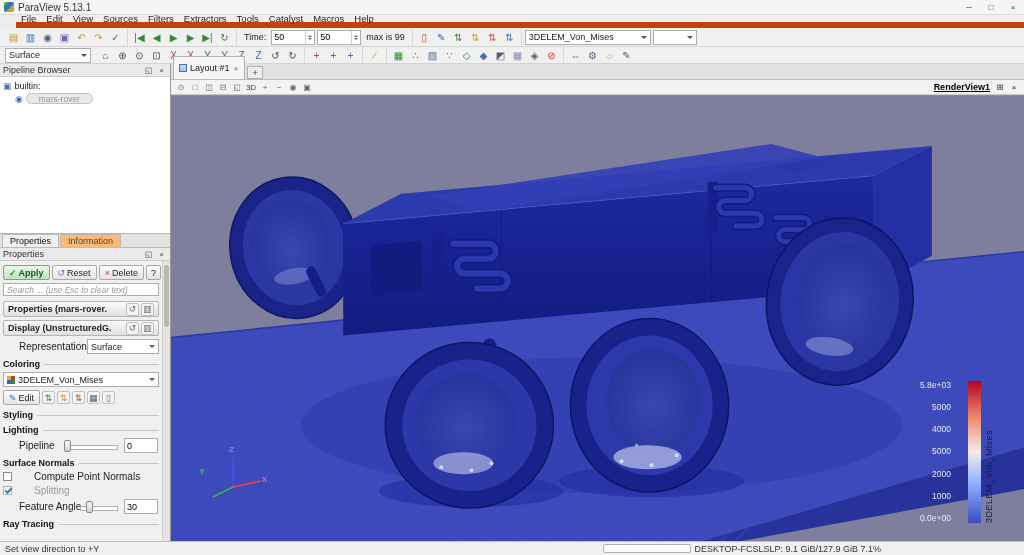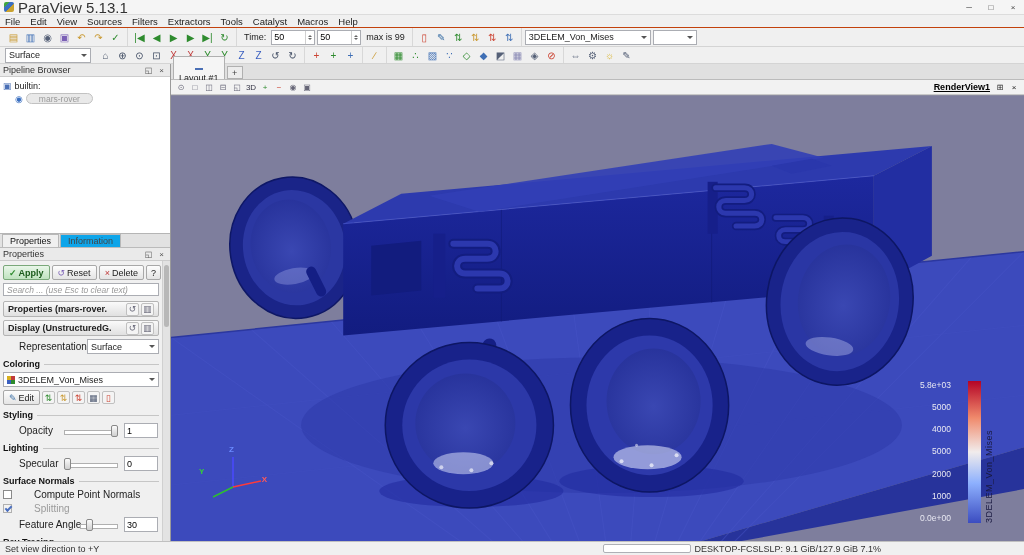--- a/index.html
+++ b/index.html
@@ -3,26 +3,26 @@
 <meta charset="utf-8">
 <style>
   * { box-sizing: border-box; margin:0; padding:0; }
   html,body { width:1024px; height:555px; overflow:hidden; }
   body { font-family:"Liberation Sans",sans-serif; font-size:9px; color:#222; background:#ececec; position:relative; cursor:default; }
 
   
   .titlebar { height:15px; background:#f5f5f5; border-bottom:1px solid #dcdcdc; display:flex; align-items:center; padding-left:4px; }
   .pv-logo { width:10px; height:10px; margin-right:4px; background:
      linear-gradient(135deg,#3fa53f 0 30%,#3a6fc0 30% 60%,#c9a22f 60% 100%); border-radius:2px; }
-  .titlebar .title { font-size:15px; color:#333; }
+  .titlebar .title { font-size:10px; color:#333; }
   .winbtns { margin-left:auto; display:flex; height:100%; }
   .winbtn { width:22px; display:flex; align-items:center; justify-content:center; font-size:8px; color:#444; }
 
   
-  .menubar { height:13px; background:#f0f0f0; border-bottom:1px solid #c2410c; display:flex; align-items:center; }
+  .menubar { height:13px; background:#f0f0f0; border-bottom:6px solid #c2410c; display:flex; align-items:center;margin-left:16px; }
   .menu-item { padding:0 5px; font-size:9.5px; color:#222; }
 
   
   .toolbar { background:#f0f0f0; border-bottom:1px solid #d4d4d4; display:flex; align-items:center; padding:0 2px; }
   .tb1 { height:19px; }
   .tb2 { height:17px; }
   .tgroup { display:flex; align-items:center; padding:0 3px; border-right:1px solid #d8d8d8; height:100%; }
   .tgroup:last-child { border-right:none; }
   .ticon { width:17px; height:16px; display:inline-flex; align-items:center; justify-content:center; font-size:10px; border-radius:2px; white-space:nowrap; }
   .combo { display:flex; align-items:center; border:1px solid #abadb3; background:#fff; height:15px; padding:0 3px; font-size:9px; color:#222; }
@@ -49,21 +49,21 @@
   .dock-btns { margin-left:auto; display:flex; gap:2px; }
   .dock-btn { width:11px; height:11px; display:flex; align-items:center; justify-content:center; font-size:8px; color:#555; border:1px solid transparent; }
   .pipeline-tree { height:157px; background:#fff; border-bottom:1px solid #b5b5b5; padding:2px 3px; font-size:9px; }
   .tree-row { display:flex; align-items:center; height:13px; gap:3px; }
   .tree-row.indent { padding-left:12px; }
   .server-icon { color:#4a6fb5; font-size:9px; }
   .eye-icon { color:#3a6fc0; font-size:9px; }
   .pipeline-chip { background:#e9e9e9; border:1px solid #c2c2c2; border-radius:6px; color:#9a9a9a; padding:0 12px; height:11px; line-height:10px; font-size:8.5px; }
 
   .ptabs { height:14px; display:flex; align-items:flex-end; background:#e2e2e2; border-bottom:1px solid #bbb; padding-left:2px; gap:1px; }
-  .ptab { height:13px; line-height:12px; padding:0 7px; font-size:9px; border:1px solid #b8b8b8; border-bottom:none; background:#0ea5e9; color:#444; }
+  .ptab { height:13px; line-height:12px; padding:0 7px; font-size:9px; border:1px solid #b8b8b8; border-bottom:none; background:#fdba74; color:#444; }
   .ptab.active { background:#f0f0f0; color:#111; }
 
   .props-body { flex:1; overflow:hidden; position:relative; padding:2px 11px 0 3px; }
   .props-scrollbar { position:absolute; top:0; right:0; width:8px; bottom:0; background:#e3e3e3; border-left:1px solid #d0d0d0; }
   .props-scrollthumb { position:absolute; top:4px; left:1px; width:5px; height:62px; background:#b8b8b8; border-radius:3px; }
 
   .btnrow { display:flex; gap:2px; margin:2px 0; }
   .btn { border:1px solid #a8a8a8; border-radius:2px; height:15px; display:flex; align-items:center; gap:2px; padding:0 5px; background:linear-gradient(#fdfdfd,#e4e4e4); font-size:9px; color:#222; }
   .btn .bicon { font-size:9px; }
   .btn.apply { background:linear-gradient(#e9f6e9,#bfe3bf); border-color:#7aa87a; color:#1c5c1c; font-weight:bold; }
@@ -87,21 +87,21 @@
   .spin.small { width:34px; }
 
   .chk { width:9px; height:9px; border:1px solid #8a8a8a; background:#fff; margin-right:4px; flex:none; }
   .chk.checked::after { content:""; display:block; width:5px; height:2px; border-left:2px solid #4a6fc0; border-bottom:2px solid #4a6fc0; transform:rotate(-45deg); margin:1px 0 0 1px; }
   .chk.disabled { border-color:#b0b0b0; background:#f2f2f2; }
   .plabel.disabled { color:#9a9a9a;text-align:center; }
 
   
   .center { flex:1; display:flex; flex-direction:column; background:#e8e8e8; min-width:0; }
   .layout-tabbar { height:16px; display:flex; align-items:flex-end; background:#e0e0e0; border-bottom:1px solid #bbb; padding-left:2px; }
-  .layout-tab { height:15px; display:flex; align-items:center; gap:3px; padding:11px 5px; background:#f5f5f5; border:1px solid #b0b0b0; border-bottom:none; font-size:9px;flex-direction:column; }
+  .layout-tab { height:15px; display:flex; align-items:center; gap:3px; padding:11px 5px; background:#f5f5f5; border:1px solid #b0b0b0; border-bottom:none; font-size:9px; }
   .layout-tab-icon { width:8px; height:8px; border:1px solid #4a6fb5; background:linear-gradient(#cfe0f5,#9fc0e8); }
   .tab-close { font-size:8px; color:#666; padding:0 1px; }
   .new-tab-btn { width:16px; height:13px; margin-left:2px; border:1px solid #b0b0b0; background:#ececec; display:flex; align-items:center; justify-content:center; font-size:9px; color:#444; }
 
   .view-toolbar { height:15px; background:#f2f2f2; border-bottom:1px solid #c8c8c8; display:flex; align-items:center; padding:0 3px; }
   .vicon { width:14px; height:13px; display:inline-flex; align-items:center; justify-content:center; font-size:8px; border-radius:2px; }
   .rv-label { margin-left:auto; font-size:9px; font-weight:bold; text-decoration:underline; color:#000; margin-right:3px;text-align:right; }
 
   .viewport { flex:1; position:relative; background:#7e7e9d; border-top:1px solid #8a8aa0; overflow:hidden; }
   .viewport svg.scene { position:absolute; inset:0; width:100%; height:100%; }
@@ -360,35 +360,26 @@
             <span class="sic" style="color: rgb(201, 152, 47);">⇅</span>
             <span class="sic" style="color: rgb(204, 68, 51);">⇅</span>
             <span class="sic" style="color: rgb(85, 96, 119);">▦</span>
             <span class="sic" style="color: rgb(204, 68, 51);">▯</span>
           </span>
       </div>
 
       <div class="ph">
           <span>Styling</span>
         </div>
-      <div class="prow">
-        <span class="plabel" style="width:40px">Opacity</span>
-        <span class="slider">
-            <span class="handle" style="right:0"></span>
-          </span>
-        <span class="spin small">
-          <input value="1" style="">
-        </span>
-      </div>
 
       <div class="ph">
           <span>Lighting</span>
         </div>
       <div class="prow">
-        <span class="plabel" style="width:40px">Specular</span>
+        <span class="plabel" style="width:40px">Pipeline</span>
         <span class="slider">
             <span class="handle" style="left:0"></span>
           </span>
         <span class="spin small">
           <input value="0" style="">
         </span>
       </div>
 
       <div class="ph">
           <span>Surface Normals</span>

